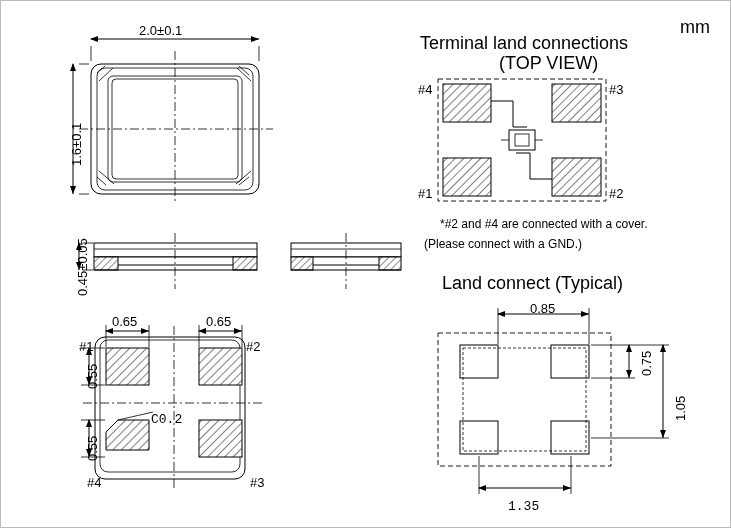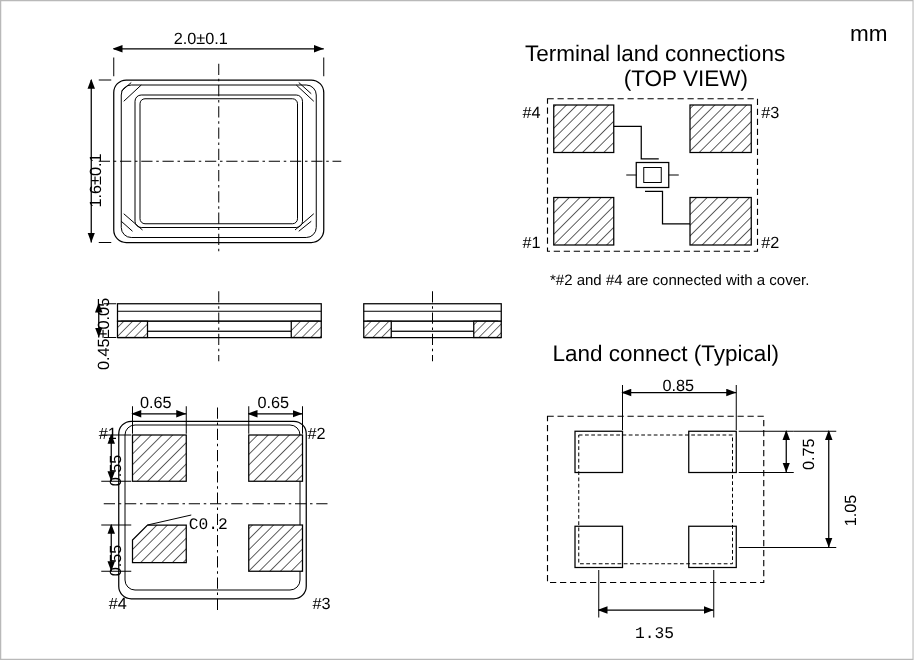--- a/index.html
+++ b/index.html
@@ -177,20 +177,21 @@
   <div class="lbl" style="left:249px;top:474px;">#3</div>
   <div class="lbl" style="left:86px;top:474px;">#4</div>
 
   <div class="lbl big" style="left:419px;top:32px;">Terminal land connections</div>
   <div class="lbl big" style="left:498px;top:52px;">(TOP VIEW)</div>
   <div class="lbl" style="left:417px;top:81px;">#4</div>
   <div class="lbl" style="left:608px;top:81px;">#3</div>
   <div class="lbl" style="left:417px;top:185px;">#1</div>
   <div class="lbl" style="left:608px;top:185px;">#2</div>
   <div class="lbl small" style="left:423px;top:216px;margin-left:16px;">*#2 and #4 are connected with a cover.</div>
+  <div class="lbl small" style="left:423px;top:236px;">(Please connect with a GND.)</div>
 
   <div class="lbl big" style="left:441px;top:272px;">Land connect (Typical)</div>
   <div class="lbl" style="left:529px;top:300px;">0.85</div>
   <div class="lbl rot" style="left:638px;top:375px;">0.75</div>
   <div class="lbl rot" style="left:672px;top:420px;">1.05</div>
   <div class="lbl" style="left:507px;top:498px;font-family:Liberation Mono, monospace;">1.35</div>
 
 </div>
 
 </body></html>

